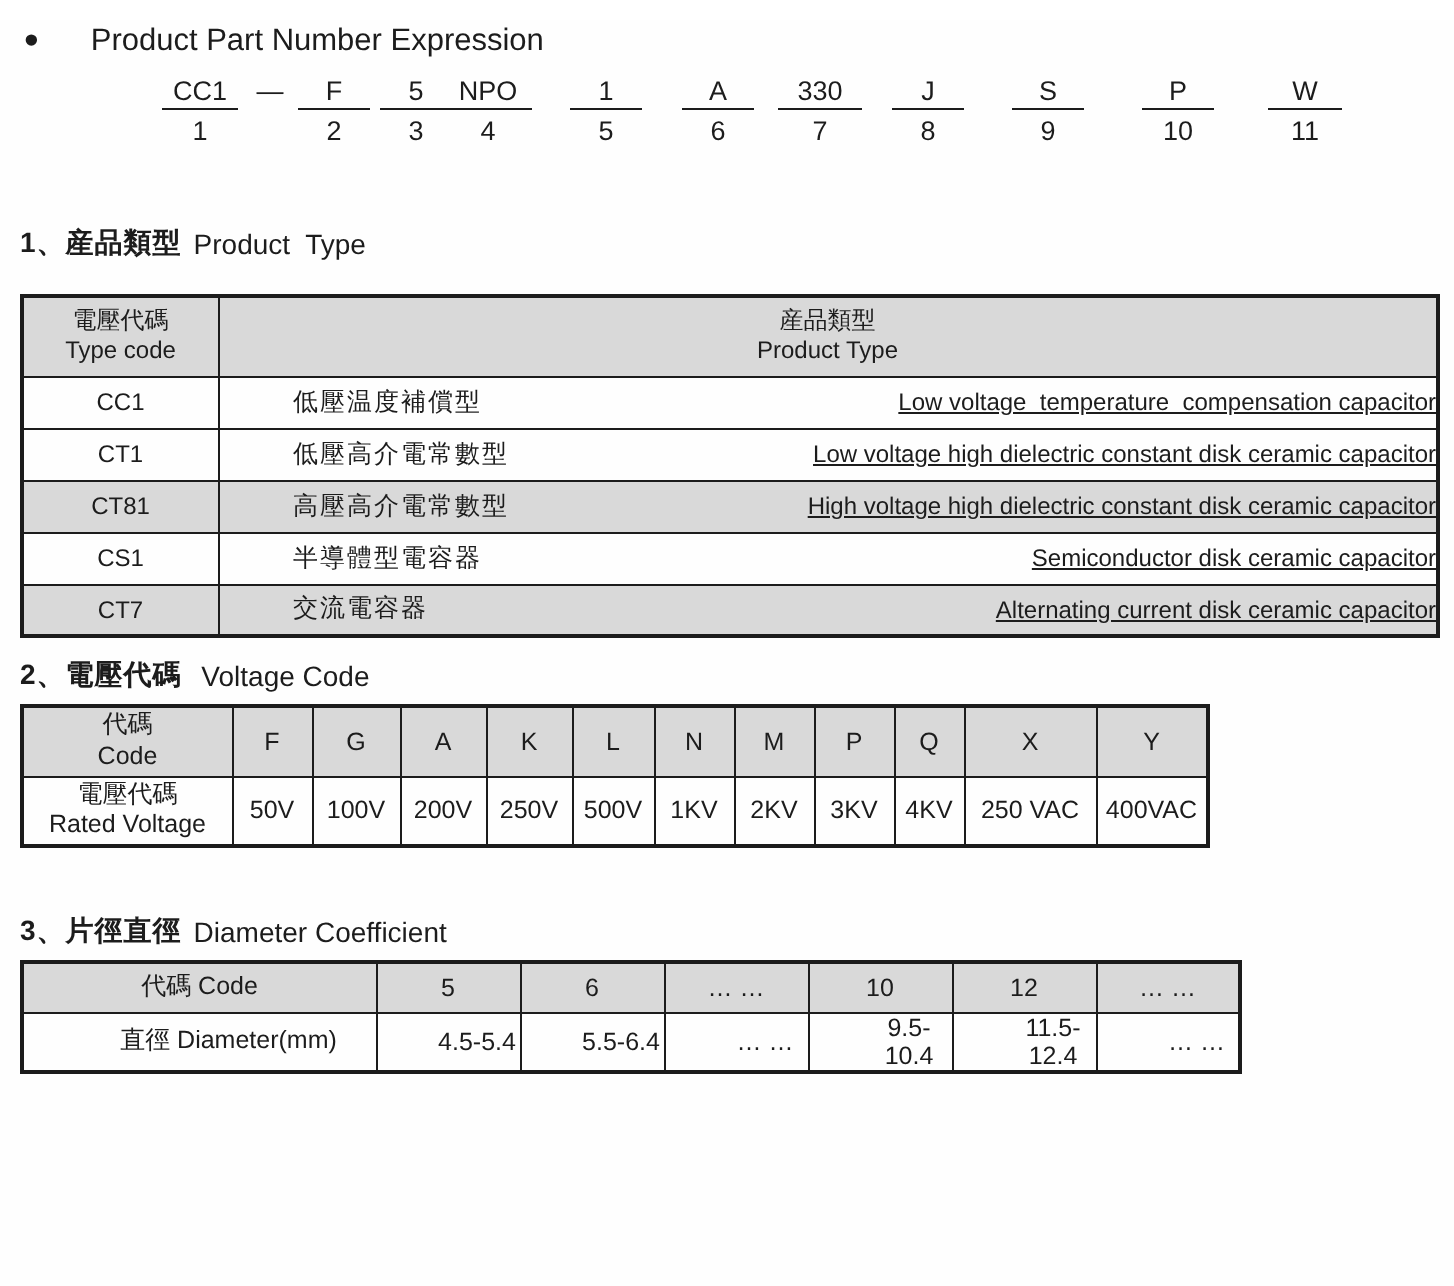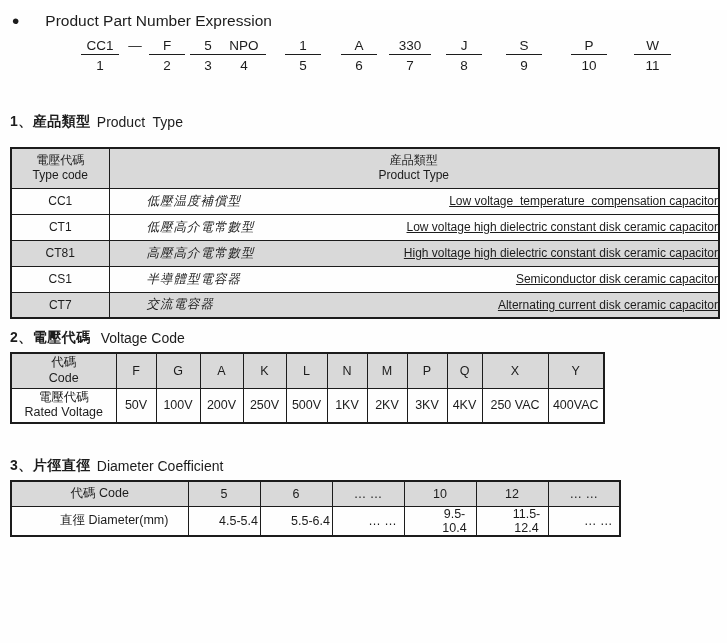--- a/index.html
+++ b/index.html
@@ -40,21 +40,21 @@
   th,td{border:1.5px solid var(--border);font-weight:normal;overflow:hidden;}
   table{border:2.5px solid var(--border);}
   .hdr{background:var(--header-fill);}
   .two-line{line-height:1.25;font-size:12px;text-align:center;}
 
   
   .t1{width:708px;margin-top:15px;}
   .t1 th{height:40px;}
   .t1 td{height:26px;font-size:12px;}
   .t1 .code-cell{text-align:center;}
-  .t1 .zh-cell{border-right:none;text-align:left;padding-left:37px;letter-spacing:1px;font-size:12.5px;font-style:italic;}
+  .t1 .zh-cell{border-right:none;text-align:left;padding-left:37px;letter-spacing:1px;font-size:12.5px;}
   .t1 .en-cell{border-left:none;text-align:right;padding-left:5px;white-space:pre;text-decoration:underline;}
   .t1 tr.alt td{background:var(--row-alt-fill);}
 
   
   .t2{width:583px;margin-top:4px;}
   .t2 th,.t2 td{height:35px;text-align:center;font-size:12.5px;}
   .t2 .hdr{font-size:12.5px;}
 
   
   .t3{width:609px;margin-top:4px;}

